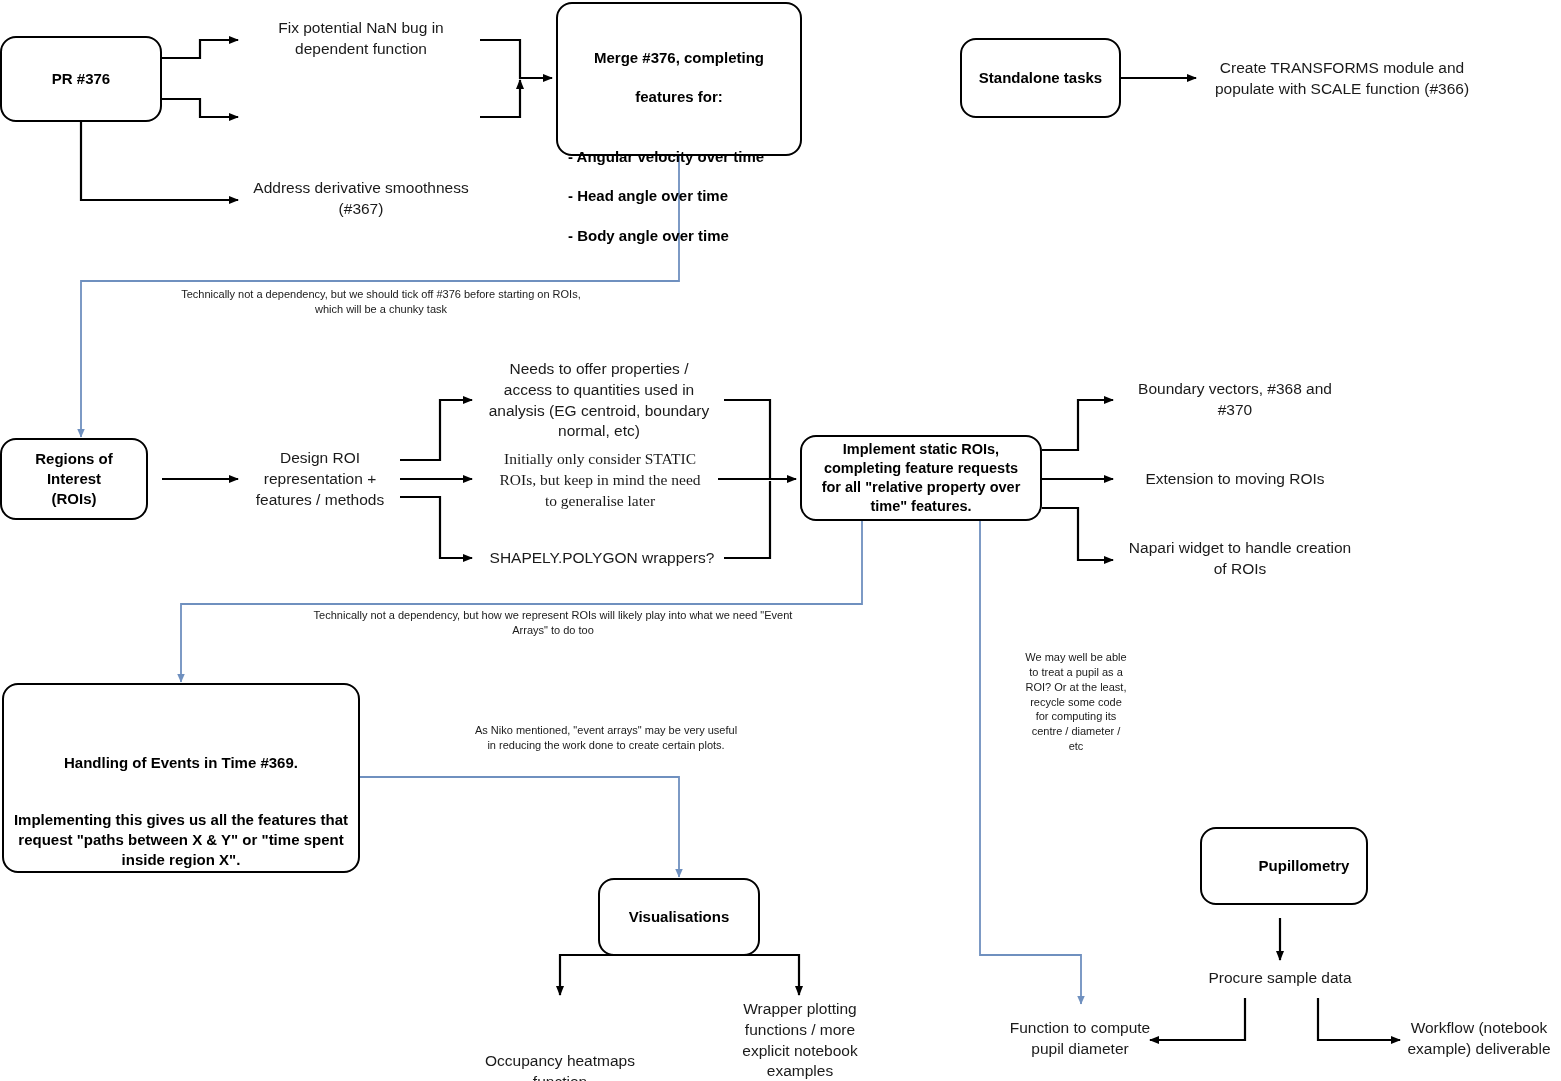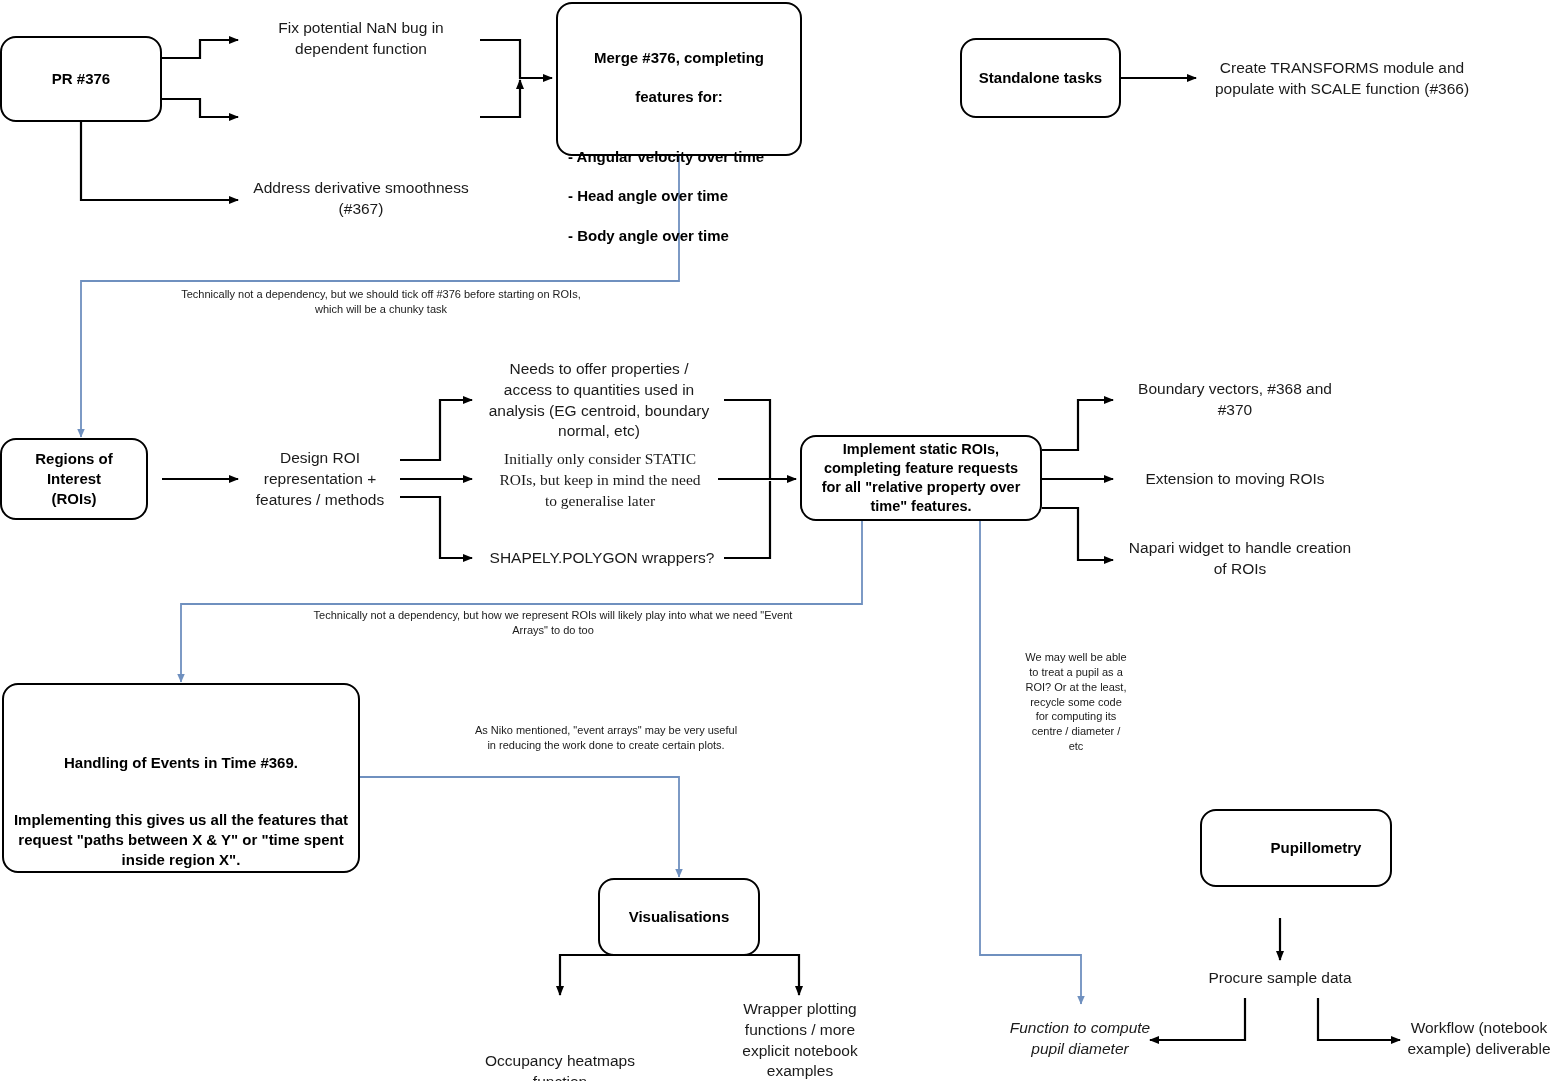--- a/index.html
+++ b/index.html
@@ -181,21 +181,21 @@
     <span class="ctr" style="display:block;">Handling of Events in Time #369.</span>
     <span class="ctr" style="display:block; margin-top:18px;">Implementing this gives us all the features that
 request "paths between X &amp; Y" or "time spent
 inside region X".</span>
   </div>
 
   <div class="node" style="left:598px; top:878px; width:162px; height:78px;">
     <span>Visualisations</span>
   </div>
 
-  <div class="node" style="left:1200px; top:809px; width:192px; height:78px;padding-left:48px;">
+  <div class="node" style="left:1200px; top:827px; width:168px; height:78px;padding-left:48px;">
     <span>Pupillometry</span>
   </div>
 
   <div class="label" style="left:245px; top:18px; width:232px;">Fix potential NaN bug in
 dependent function</div>
 
 
   <div class="label" style="left:244px; top:178px; width:234px;">Address derivative smoothness
 (#367)</div>
 
@@ -228,21 +228,21 @@
   <div class="label" style="left:462px; top:1051px; width:196px;">Occupancy heatmaps
 function</div>
 
   <div class="label" style="left:730px; top:999px; width:140px;">Wrapper plotting
 functions / more
 explicit notebook
 examples</div>
 
   <div class="label" style="left:1192px; top:968px; width:176px;">Procure sample data</div>
 
-  <div class="label" style="left:990px; top:1018px; width:180px;font-style:italic;">Function to compute
+  <div class="label" style="left:990px; top:1018px; width:180px;">Function to compute
 pupil diameter</div>
 
   <div class="label" style="left:1396px; top:1018px; width:166px;">Workflow (notebook
 example) deliverable</div>
 
   <div class="note" style="left:88px; top:287px; width:586px;">Technically not a dependency, but we should tick off #376 before starting on ROIs,
 which will be a chunky task</div>
 
   <div class="note" style="left:190px; top:608px; width:726px;">Technically not a dependency, but how we represent ROIs will likely play into what we need "Event
 Arrays" to do too</div>

